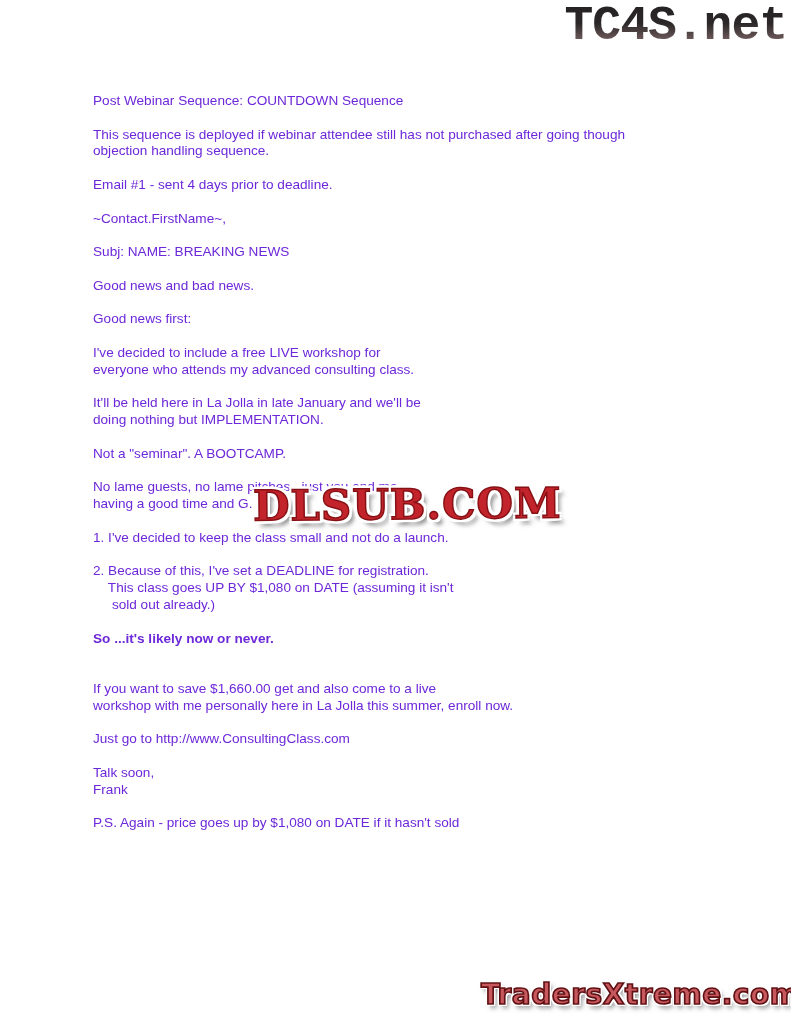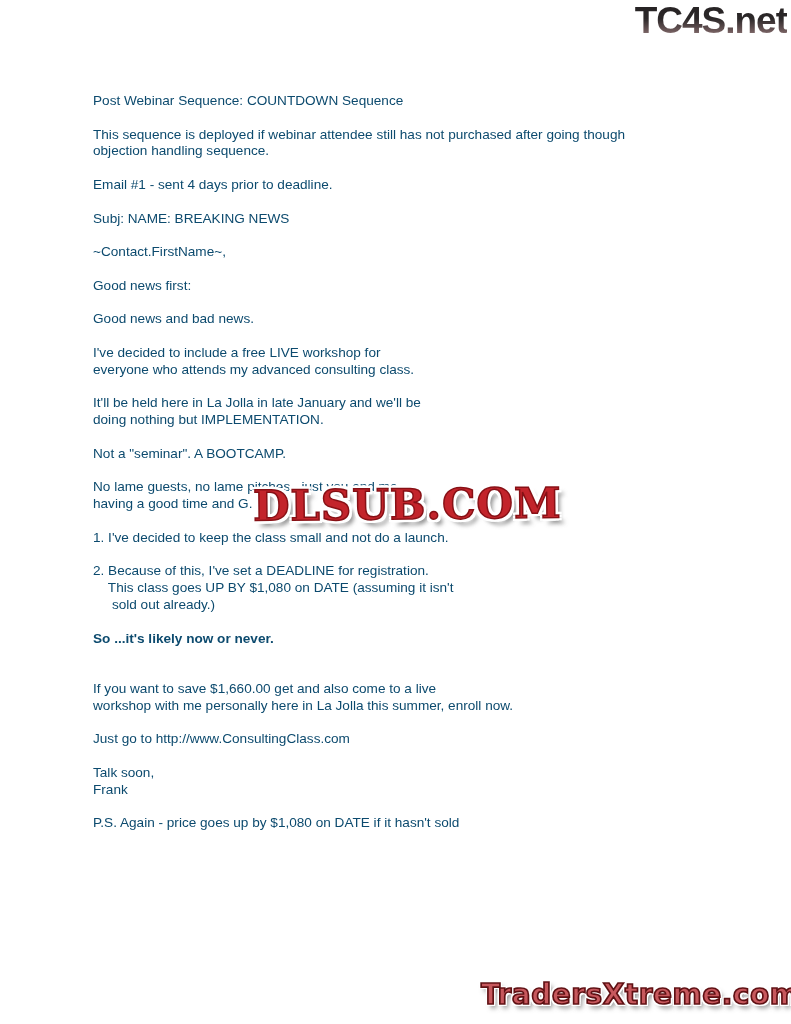--- a/index.html
+++ b/index.html
@@ -17,39 +17,39 @@
   }
 
   
   .doc-text {
     position: absolute;
     left: 93px;
     top: 93px;
     width: 670px;
     font-size: 13.6px;
     line-height: 16.8px;
-    color: #0c4a6e;
+    color: #6d28d9;
   }
   .doc-text p {
     margin: 0 0 16.8px 0;
     white-space: pre; 
   }
   .doc-text p.gap2 {
     margin-bottom: 33.6px;
     font-weight: bold;
   }
 
   
   .tc4s {
     position: absolute;
     top: 2px;
     right: 4px;
-    font-family: Liberation Sans, sans-serif;
+    font-family: Liberation Mono, monospace;
     font-weight: bold;
-    font-size: 37px;
+    font-size: 48px;
     letter-spacing: -1px;
     line-height: 1;
     background: linear-gradient(180deg, #242122 0%, #2c2829 45%, #6d595a 78%, #a79192 100%);
     -webkit-background-clip: text;
     background-clip: text;
     color: transparent;
   }
 
   
   .dlsub {
@@ -99,24 +99,24 @@
 
 <div class="page">
 
   <div class="tc4s">TC4S.net</div>
 
   <div class="doc-text">
     <p>Post Webinar Sequence: COUNTDOWN Sequence</p>
     <p>This sequence is deployed if webinar attendee still has not purchased after going though
 objection handling sequence.</p>
     <p>Email #1 - sent 4 days prior to deadline.</p>
+    <p>~Contact.FirstName~,</p>
     <p>Subj: NAME: BREAKING NEWS</p>
-    <p>~Contact.FirstName~,</p>
+    <p>Good news and bad news.</p>
     <p>Good news first:</p>
-    <p>Good news and bad news.</p>
     <p>I've decided to include a free LIVE workshop for
 everyone who attends my advanced consulting class.</p>
     <p>It'll be held here in La Jolla in late January and we'll be
 doing nothing but IMPLEMENTATION.</p>
     <p>Not a "seminar". A BOOTCAMP.</p>
     <p>No lame guests, no lame pitches...just you and me
 having a good time and G.</p>
     <p>1. I've decided to keep the class small and not do a launch.</p>
     <p>2. Because of this, I've set a DEADLINE for registration.
     This class goes UP BY $1,080 on DATE (assuming it isn't

